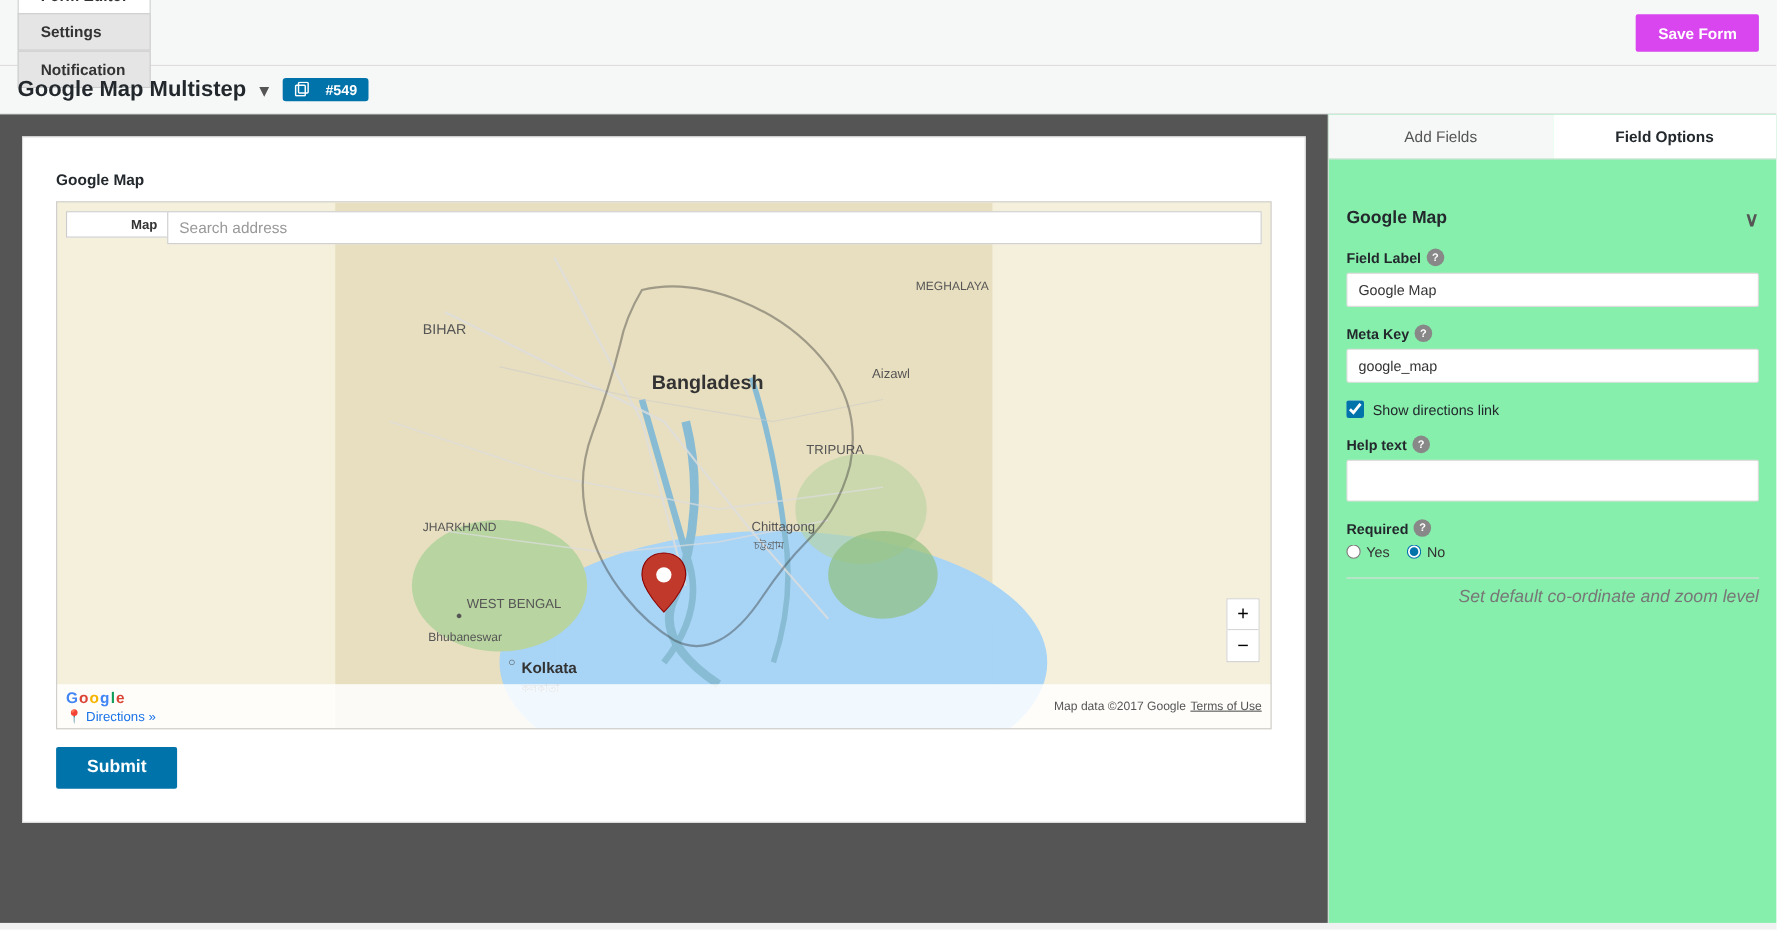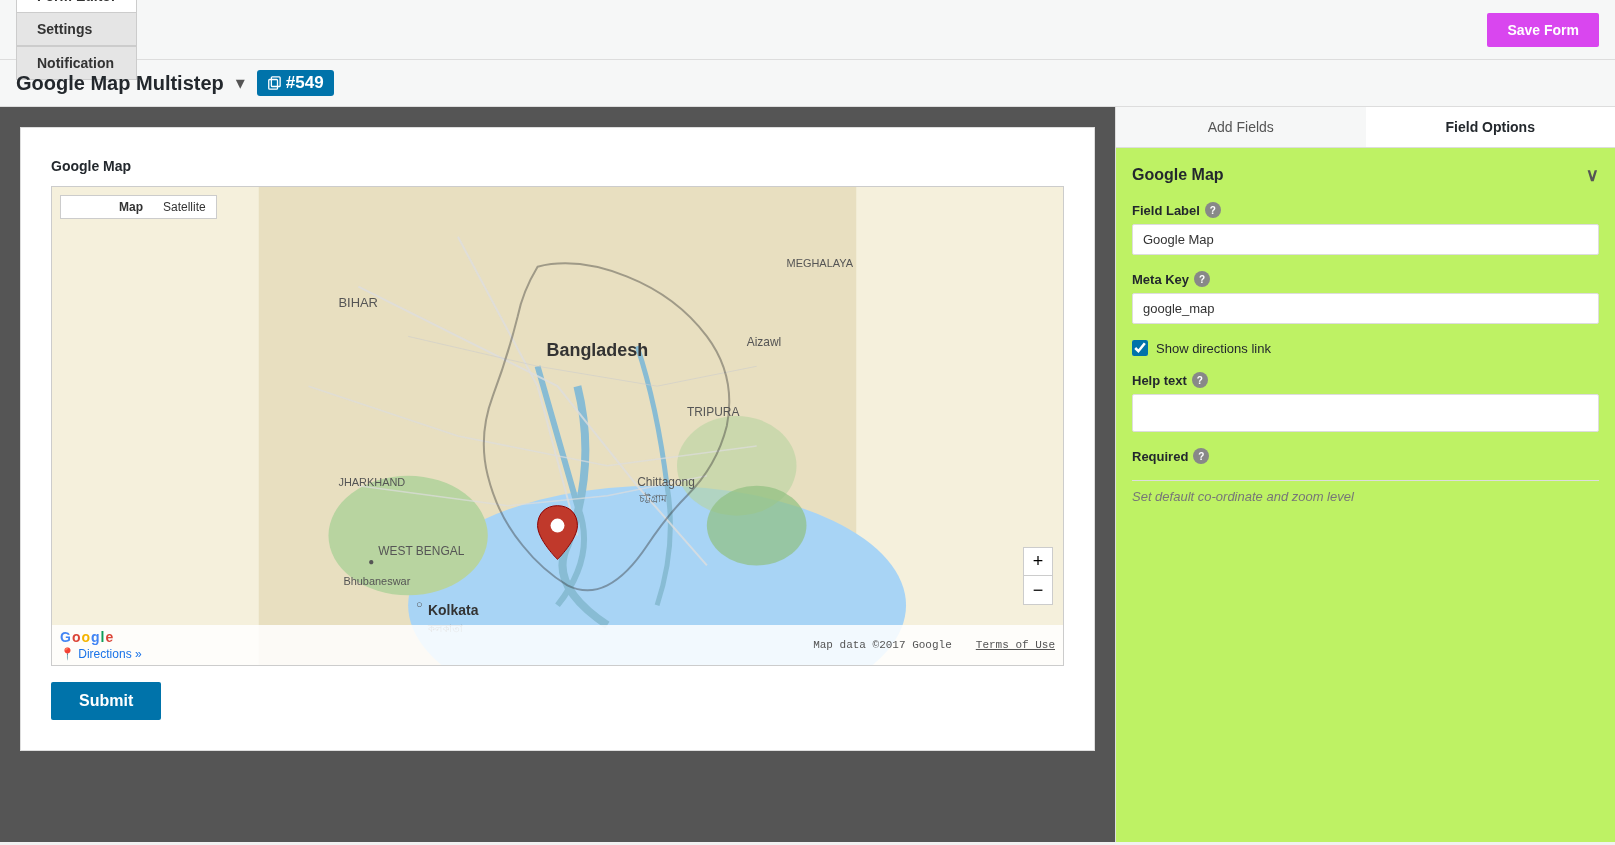--- a/index.html
+++ b/index.html
@@ -23,21 +23,21 @@
 
     
     .form-title-bar {
       display: flex; align-items: center; gap: 12px;
       padding: 10px 16px; background: #f6f7f7; border-bottom: 1px solid #ddd;
     }
     .form-title { font-size: 20px; font-weight: 600; color: #23282d; }
     .dropdown-arrow { font-size: 18px; color: #555; cursor: pointer; }
     .form-id-badge {
       background: #0073aa; color: #fff; padding: 3px 10px; border-radius: 3px;
-      font-size: 17px; font-weight: 600; display: flex; align-items: center; gap: 5px;
+      font-size: 13px; font-weight: 600; display: flex; align-items: flex-start; gap: 15px;
     }
 
     
     .main-layout { display: flex; height: calc(845px - 60px - 50px); }
 
     
     .canvas-area { flex: 1; background: #555; overflow: hidden; position: relative; }
     .canvas-inner {
       margin: 20px; background: #fff; border: 1px solid #ddd;
       padding: 30px 30px 30px 30px; min-height: 600px;
@@ -90,21 +90,21 @@
     .map-data-text { color: #555; font-size: 11px; }
 
     
     .submit-area { padding: 16px 0 0 0; }
     .submit-btn {
       background: #0073aa; color: #fff; border: none; padding: 10px 28px;
       font-size: 16px; font-weight: 600; cursor: pointer; border-radius: 2px;
     }
 
     
-    .right-panel { width: 500px; background: #bef264; border-left: 1px solid #ddd; display: flex; flex-direction: column; overflow-y: auto; }
+    .right-panel { width: 408px; background: #86efac; border-left: 1px solid #ddd; display: flex; flex-direction: column; overflow-y: auto; gap: 27px; }
     .right-panel-tabs { display: flex; border-bottom: 1px solid #ddd; }
     .right-tab {
       flex: 1; padding: 12px 10px; text-align: center; font-size: 14px;
       cursor: pointer; color: #555; background: #f6f7f7;
     }
     .right-tab.active { background: #fff; font-weight: 600; color: #23282d; }
 
     
     .field-options-panel { padding: 16px; overflow-y: auto; }
     .panel-section-title {
@@ -134,21 +134,21 @@
     .checkbox-label { font-size: 13px; color: #23282d; }
 
     .radio-group { display: flex; align-items: center; gap: 16px; }
     .radio-row { display: flex; align-items: center; gap: 5px; font-size: 13px; }
     .radio-row input[type="radio"] { accent-color: #0073aa; }
 
     .section-divider {
       border: none; border-top: 1px solid #ddd; margin: 16px 0 8px 0;
     }
     .map-settings-title { font-size: 14px; font-weight: 700; color: #23282d; margin-bottom: 4px; }
-    .map-settings-subtitle { font-size: 13px; color: #777; font-style: italic; }
+    .map-settings-subtitle { font-size: 16px; color: #777; font-style: italic; text-align: right; }
 
     
     .right-panel::-webkit-scrollbar { width: 8px; }
     .right-panel::-webkit-scrollbar-thumb { background: #ccc; border-radius: 4px; }
   </style>
 </head>
 <body>
 
 <div class="top-bar">
   <div class="top-tabs">
@@ -179,20 +179,21 @@
 
       <div class="map-container">
 
         
         <div class="map-tabs">
           <div class="map-tab active">Map</div>
           <div class="map-tab">Satellite</div>
         </div>
 
         
+        <div class="search-bar">Search address</div>
 
         
         <svg class="map-svg" viewBox="0 0 600 480" xmlns="http://www.w3.org/2000/svg">
 
           <rect width="600" height="480" fill="#e8dfc0"></rect>
 
           <ellipse cx="400" cy="420" rx="250" ry="120" fill="#a8d4f5"></ellipse>
           <rect x="200" y="380" width="400" height="100" fill="#a8d4f5"></rect>
 
           <path d="M 320 200 Q 340 280 310 360 Q 290 400 350 440" stroke="#88bcd4" stroke-width="8" fill="none"></path>
@@ -246,21 +247,21 @@
                 <span class="g-red">o</span>
                 <span class="g-yellow">o</span>
                 <span class="g-blue">g</span>
                 <span class="g-green">l</span>
                 <span class="g-red">e</span>
             </div>
             <a class="directions-link" href="#">
               📍 <span>Directions »</span>
             </a>
           </div>
-          <div style="display:flex; gap:24px; align-items:center;font-family:Liberation Mono, monospace;">
+          <div style="display:flex; gap:4px; align-items:center;">
             <span class="map-data-text">Map data ©2017 Google</span>
             <span class="map-data-text" style="text-decoration:underline; cursor:pointer;">Terms of Use</span>
           </div>
         </div>
       </div>
 
       <div class="submit-area">
         <button class="submit-btn">Submit</button>
       </div>
     </div>
@@ -307,20 +308,30 @@
           <span class="help-icon">?</span>
         </label>
         <input type="text" class="form-input" style="height: 38px;">
       </div>
 
       <div class="form-group">
         <label class="form-label">
           <span>Required</span>
           <span class="help-icon">?</span>
         </label>
+        <div class="radio-group">
+          <label class="radio-row">
+            <input type="radio" name="required" value="yes" style="">
+            <span>Yes</span>
+          </label>
+          <label class="radio-row">
+            <input type="radio" name="required" value="no" checked="" style="">
+            <span>No</span>
+          </label>
+        </div>
       </div>
 
       <hr class="section-divider">
       <div class="map-settings-subtitle">Set default co-ordinate and zoom level</div>
 
     </div>
   </div>
 </div>
 
 </body></html>

